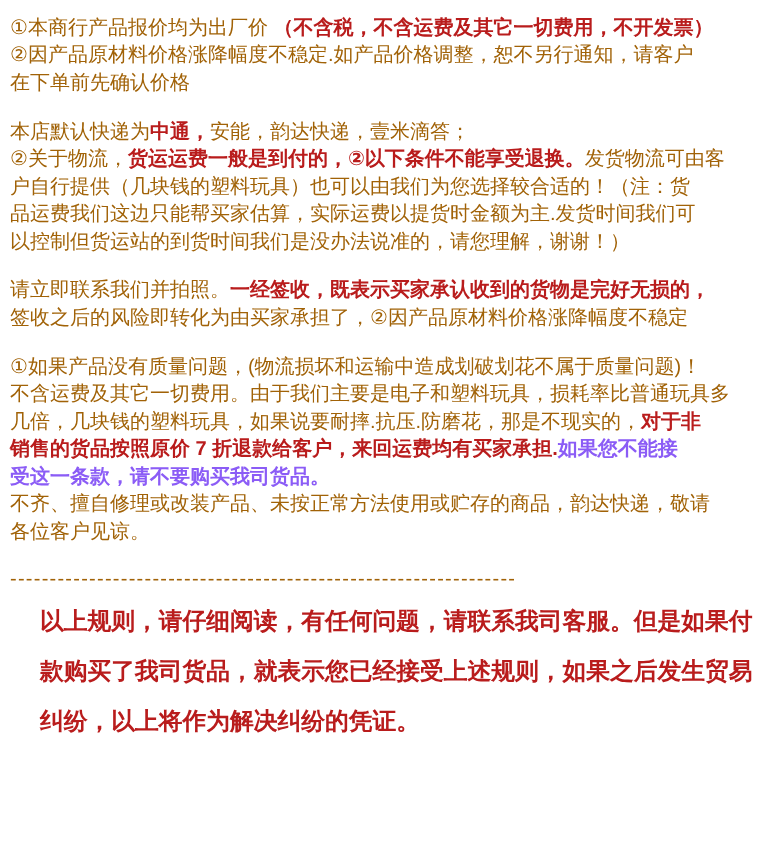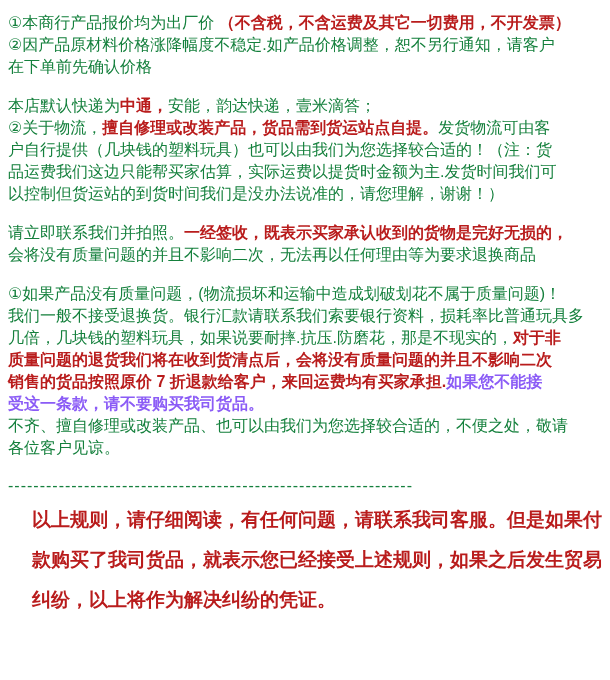--- a/index.html
+++ b/index.html
@@ -25,21 +25,21 @@
   }
   .paragraph.final {
     margin: 4px 0 0 0;
   }
   .line {
     font-size: 16px;
     line-height: 22px;
     letter-spacing: 0;
   }
   .seg-black {
-    color: #15803d;
+    color: #a16207;
     font-weight: normal;
     text-align: center;
   }
   .seg-red {
     color: #b91c1c;
     font-weight: bold;
   }
   .seg-blue {
     color: #8b5cf6;
     font-weight: bold;
@@ -64,37 +64,36 @@
 <body>
 
 <div class="notice">
     <div class="paragraph normal">
       <div class="line"><span class="seg seg-black">①本商行产品报价均为出厂价 </span><span class="seg seg-red">（不含税，不含运费及其它一切费用，不开发票）</span></div>
       <div class="line"><span class="seg seg-black">②因产品原材料价格涨降幅度不稳定.如产品价格调整，恕不另行通知，请客户</span></div>
       <div class="line"><span class="seg seg-black">在下单前先确认价格</span></div>
     </div>
     <div class="paragraph normal">
       <div class="line"><span class="seg seg-black">本店默认快递为</span><span class="seg seg-red">中通，</span><span class="seg seg-black">安能，韵达快递，壹米滴答；</span></div>
-      <div class="line"><span class="seg seg-black">②关于物流，</span><span class="seg seg-red">擅自修理或改装产品，货品需到货运站点自提。</span><span class="seg seg-black">发货物流可由客</span></div>
+      <div class="line"><span class="seg seg-black">②关于物流，</span><span class="seg seg-red">货运运费一般是到付的，②以下条件不能享受退换。</span><span class="seg seg-black">发货物流可由客</span></div>
       <div class="line"><span class="seg seg-black">户自行提供（几块钱的塑料玩具）也可以由我们为您选择较合适的！（注：货</span></div>
       <div class="line"><span class="seg seg-black">品运费我们这边只能帮买家估算，实际运费以提货时金额为主.发货时间我们可</span></div>
       <div class="line"><span class="seg seg-black">以控制但货运站的到货时间我们是没办法说准的，请您理解，谢谢！）</span></div>
     </div>
     <div class="paragraph normal">
       <div class="line"><span class="seg seg-black">请立即联系我们并拍照。</span><span class="seg seg-red">一经签收，既表示买家承认收到的货物是完好无损的，</span></div>
-      <div class="line"><span class="seg seg-black">会将没有质量问题的并且不影响二次，无法再以任何理由等为要求退换商品</span></div>
+      <div class="line"><span class="seg seg-black">签收之后的风险即转化为由买家承担了，②因产品原材料价格涨降幅度不稳定</span></div>
     </div>
     <div class="paragraph normal">
       <div class="line"><span class="seg seg-black">①如果产品没有质量问题，(物流损坏和运输中造成划破划花不属于质量问题)！</span></div>
-      <div class="line"><span class="seg seg-black">我们一般不接受退换货。银行汇款请联系我们索要银行资料，损耗率比普通玩具多</span></div>
+      <div class="line"><span class="seg seg-black">不含运费及其它一切费用。由于我们主要是电子和塑料玩具，损耗率比普通玩具多</span></div>
       <div class="line"><span class="seg seg-black">几倍，几块钱的塑料玩具，如果说要耐摔.抗压.防磨花，那是不现实的，</span><span class="seg seg-red">对于非</span></div>
-      <div class="line"><span class="seg seg-red">质量问题的退货我们将在收到货清点后，会将没有质量问题的并且不影响二次</span></div>
       <div class="line"><span class="seg seg-red">销售的货品按照原价 7 折退款给客户，来回运费均有买家承担.</span><span class="seg seg-blue">如果您不能接</span></div>
       <div class="line"><span class="seg seg-blue">受这一条款，请不要购买我司货品。</span></div>
-      <div class="line"><span class="seg seg-black">不齐、擅自修理或改装产品、也可以由我们为您选择较合适的，不便之处，敬请</span></div>
+      <div class="line"><span class="seg seg-black">不齐、擅自修理或改装产品、未按正常方法使用或贮存的商品，韵达快递，敬请</span></div>
       <div class="line"><span class="seg seg-black">各位客户见谅。</span></div>
     </div>
     <div class="paragraph divider">
       <div class="line"><span class="seg seg-black">----------------------------------------------------------------</span></div>
     </div>
     <div class="paragraph final">
       <div class="line"><span class="seg seg-red">以上规则，请仔细阅读，有任何问题，请联系我司客服。但是如果付</span></div>
       <div class="line"><span class="seg seg-red">款购买了我司货品，就表示您已经接受上述规则，如果之后发生贸易</span></div>
       <div class="line"><span class="seg seg-red">纠纷，以上将作为解决纠纷的凭证。</span></div>
     </div>

